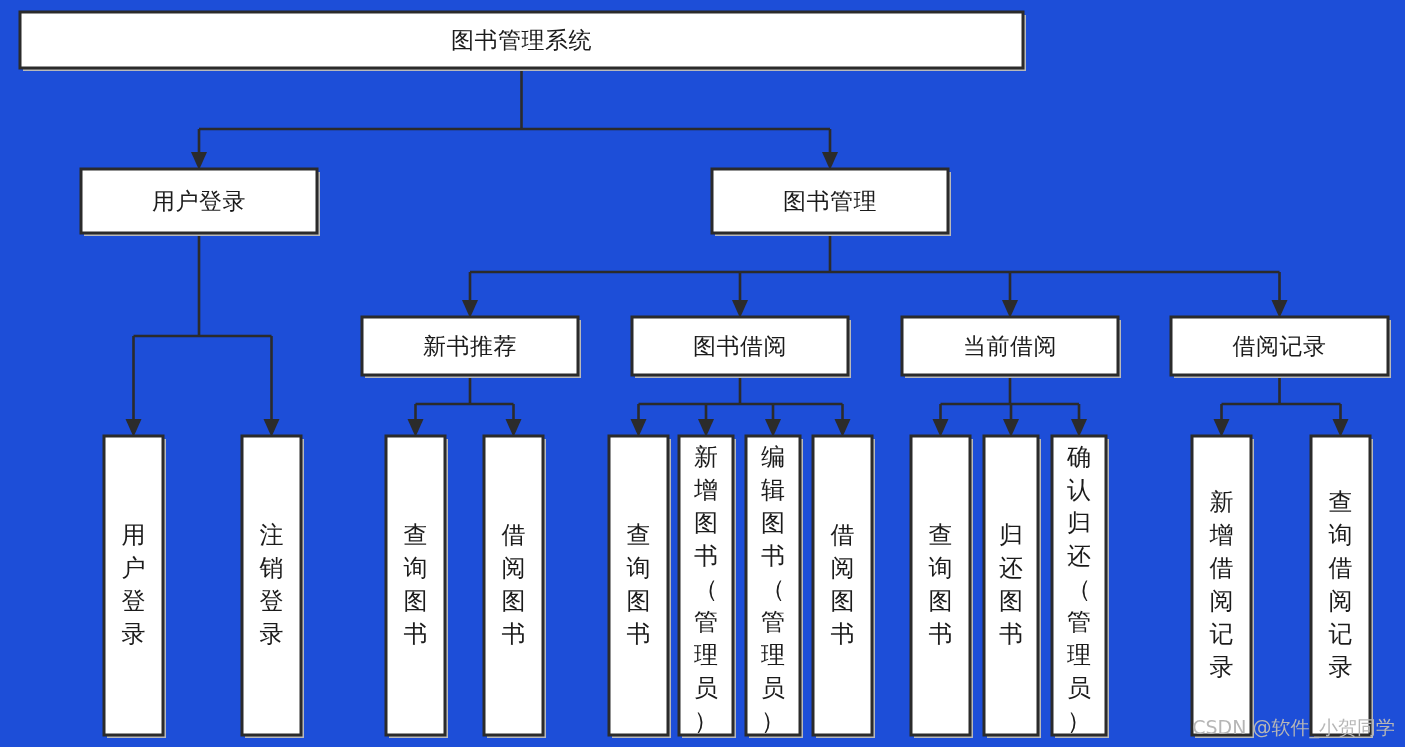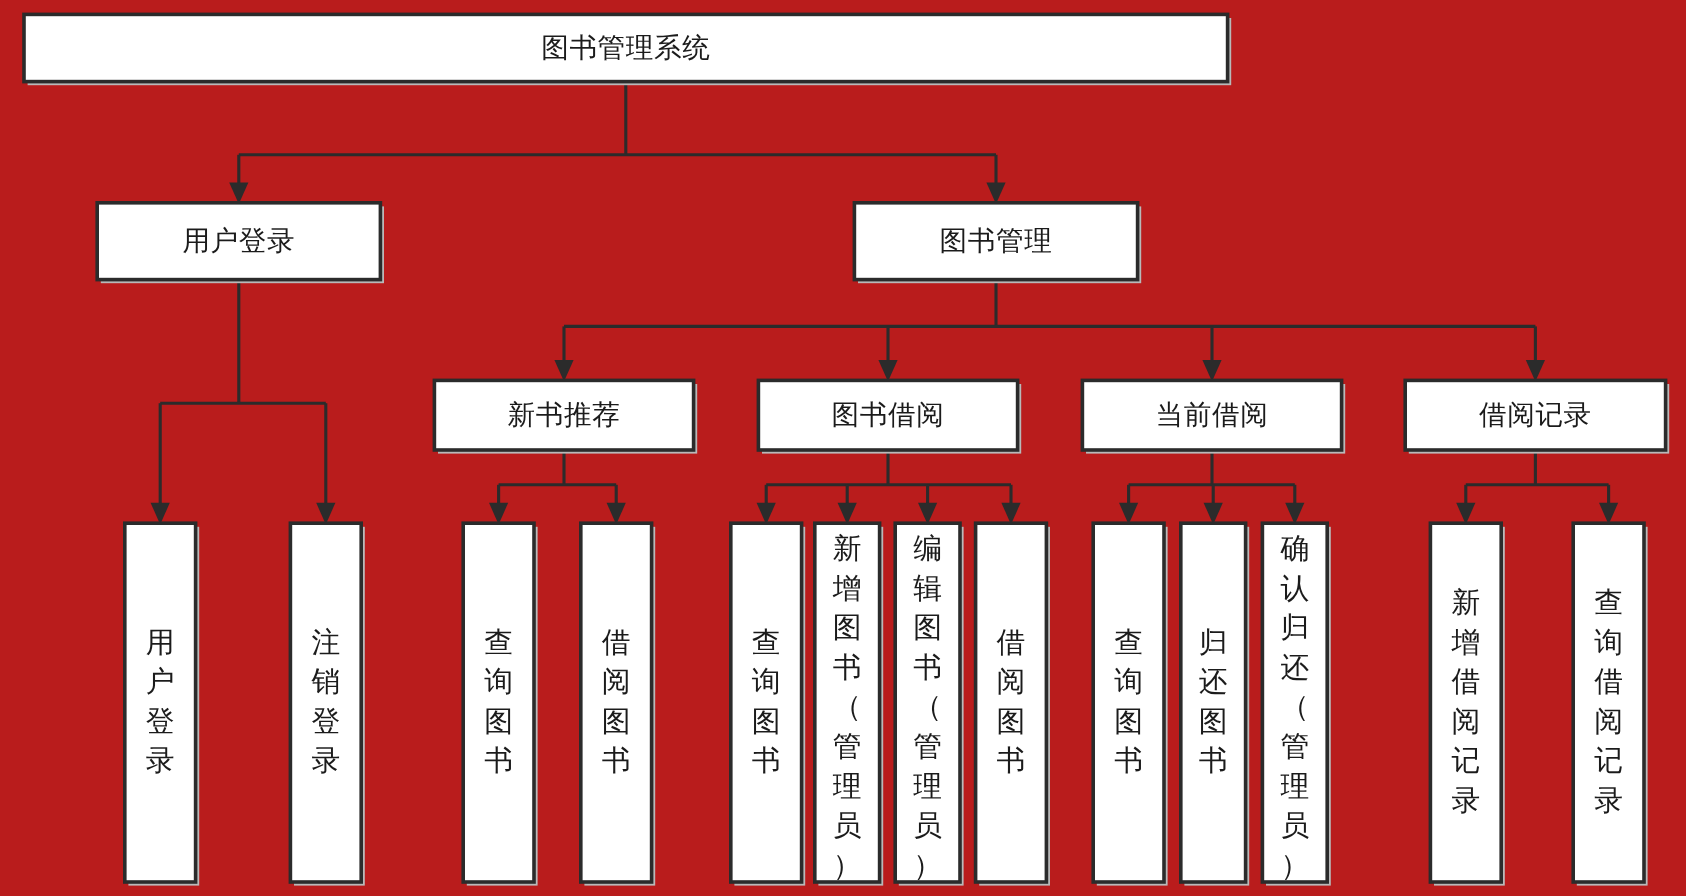--- a/index.html
+++ b/index.html
@@ -11,21 +11,21 @@
   body {
     width: 1405px;
     height: 747px;
     overflow: hidden;
     font-family: "DejaVu Sans", "Liberation Sans", sans-serif;
   }
   #diagram-root {
     position: relative;
     width: 1405px;
     height: 747px;
-    background: #b91c1c;
+    background: #1d4ed8;
   }
   svg#tree-svg {
     position: absolute;
     left: 0;
     top: 0;
     width: 1405px;
     height: 747px;
     display: block;
   }
   .node-rect {
@@ -241,13 +241,14 @@
           <rect x="1192" y="436" width="59" height="299" class="node-rect"></rect>
           <text x="1221.5" class="node-label-v-char"><tspan x="1221.5" y="503">新</tspan><tspan x="1221.5" y="536">增</tspan><tspan x="1221.5" y="569">借</tspan><tspan x="1221.5" y="602">阅</tspan><tspan x="1221.5" y="635">记</tspan><tspan x="1221.5" y="668">录</tspan></text>
         </g>
         <g>
           <rect x="1314" y="439" width="59" height="299" class="node-shadow"></rect>
           <rect x="1311" y="436" width="59" height="299" class="node-rect"></rect>
           <text x="1340.5" class="node-label-v-char"><tspan x="1340.5" y="503">查</tspan><tspan x="1340.5" y="536">询</tspan><tspan x="1340.5" y="569">借</tspan><tspan x="1340.5" y="602">阅</tspan><tspan x="1340.5" y="635">记</tspan><tspan x="1340.5" y="668">录</tspan></text>
         </g>
       </g>
   </svg>
+  <div class="watermark-text">CSDN @软件_小贺同学</div>
 </div>
 
 </body></html>

